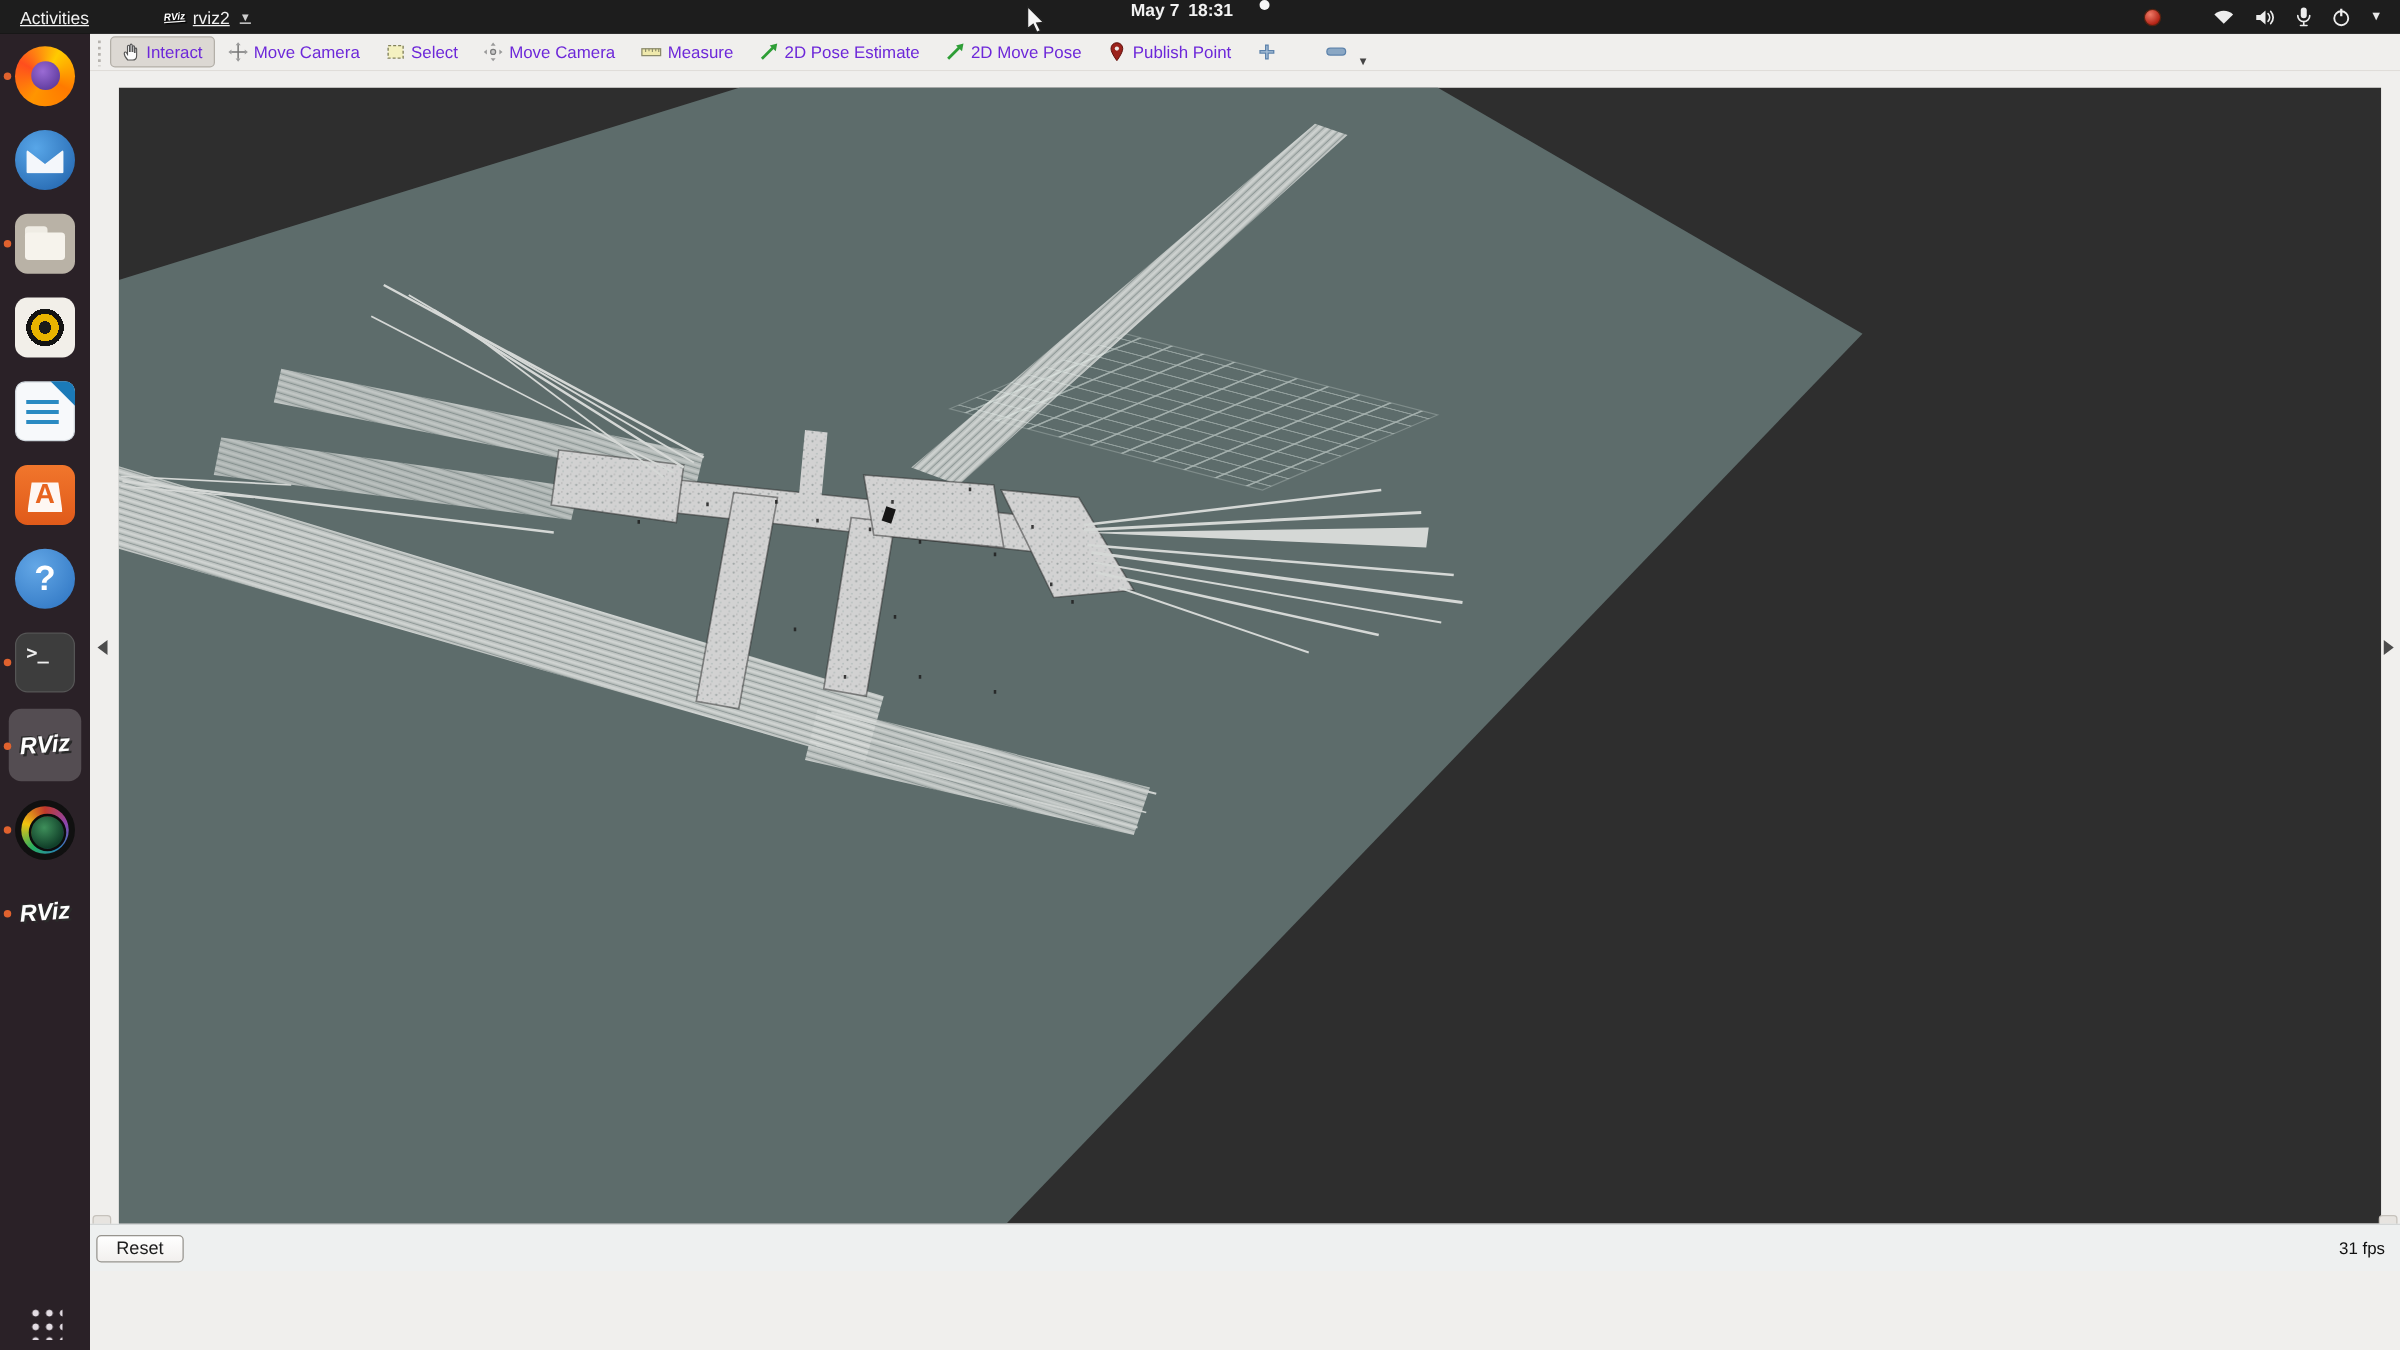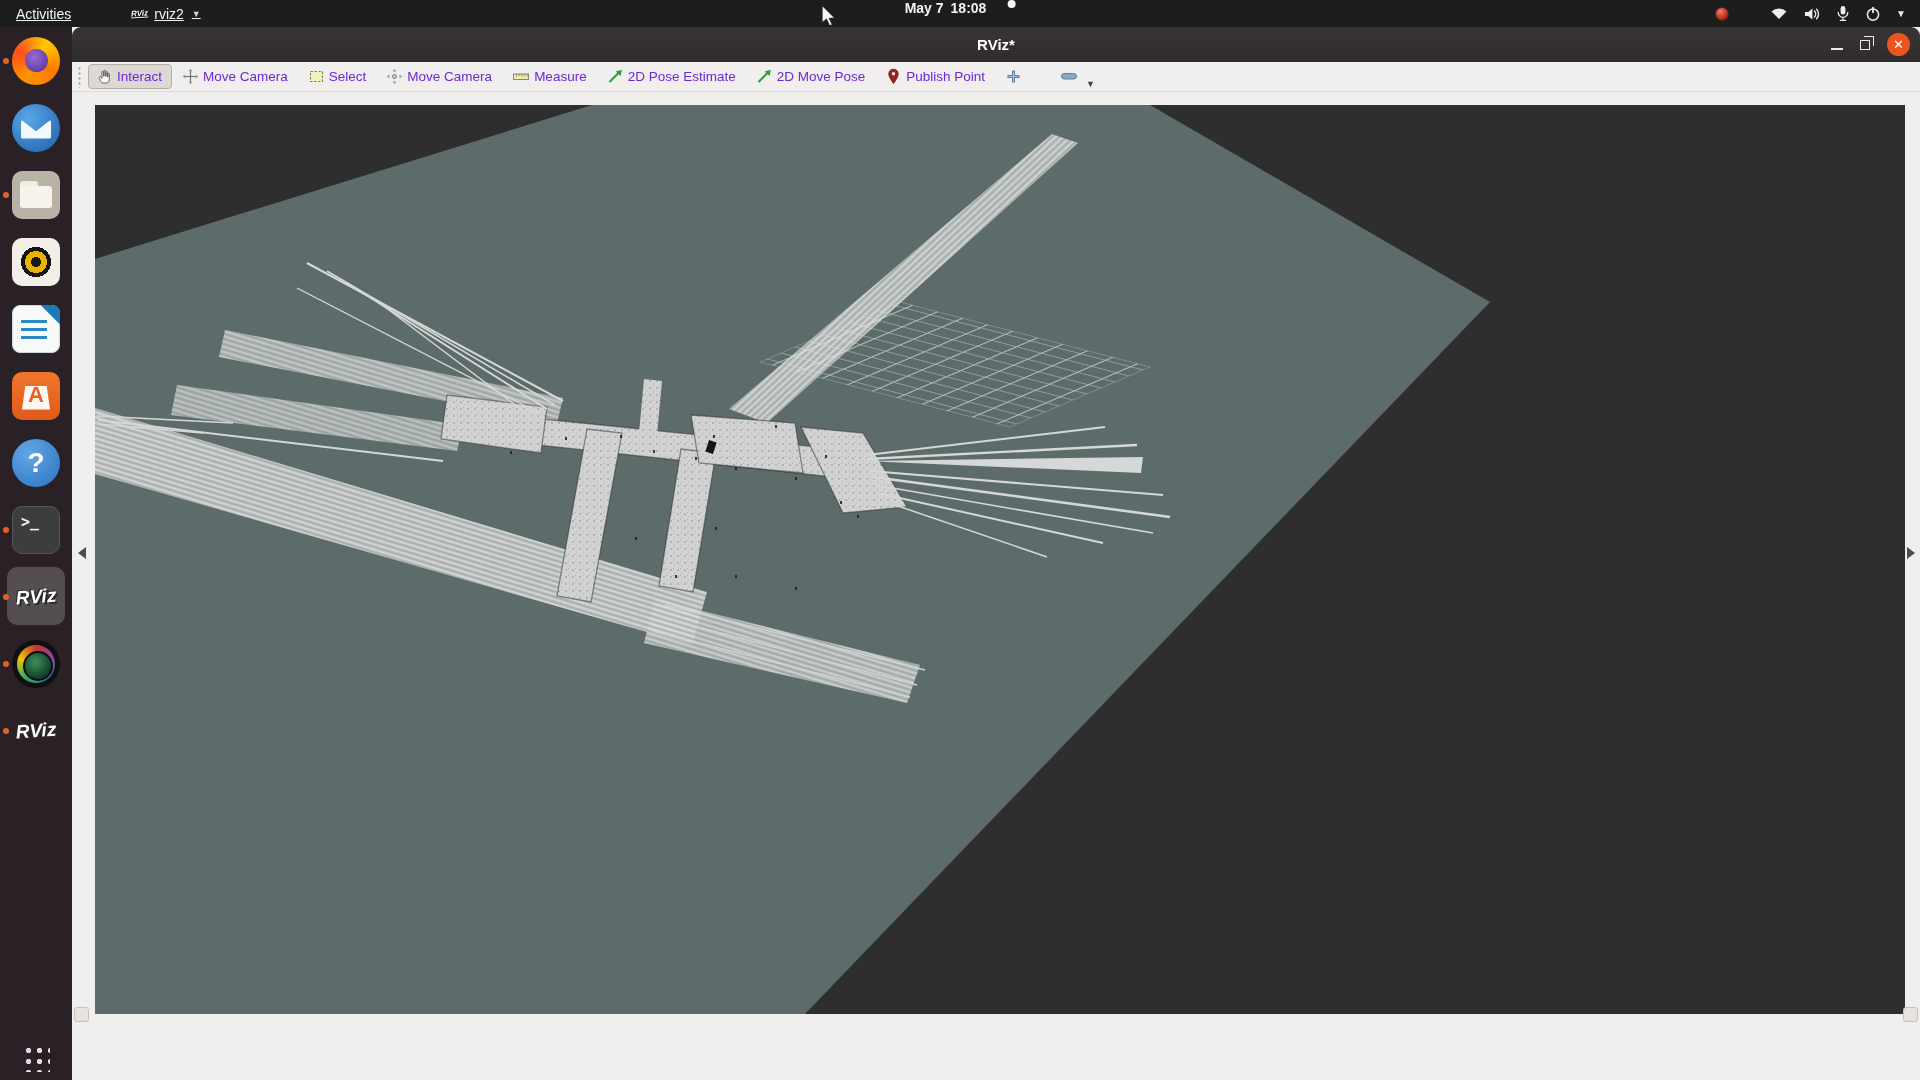--- a/index.html
+++ b/index.html
@@ -133,21 +133,21 @@
 
 <div class="topbar">
   <div class="tb-activities">Activities</div>
   <div class="tb-app">
     <span class="tb-appicon">RViz</span>
     <span>rviz2</span>
     <span class="tb-caret">▼</span>
   </div>
   <div class="tb-clock">
     <span class="dt">May 7</span>
-    <span class="dt">18:08</span>
+    <span class="dt">18:31</span>
     <span class="clock-dot"></span>
   </div>
   <div class="tb-tray">
     <span class="rec-dot"></span>
     <svg class="tray-svg" width="18" height="16" viewBox="0 0 18 16">
       <path d="M9 13 L1.5 5.5 A11 11 0 0 1 16.5 5.5 Z" fill="#ededed"></path>
     </svg>
     <svg class="tray-svg" width="18" height="16" viewBox="0 0 18 16">
       <path d="M2 6 h3.2 L9.4 2.4 v11.2 L5.2 10 H2 Z" fill="#ededed"></path>
       <path d="M11.5 5 a4.4 4.4 0 0 1 0 6 M13.6 3.2 a7 7 0 0 1 0 9.6" stroke="#ededed" stroke-width="1.4" fill="none" stroke-linecap="round"></path>
@@ -203,28 +203,20 @@
   </div>
   <div class="dock-item">
     <span class="run-dot"></span>
     <div class="rviz-text">RViz</div>
   </div>
   <div class="show-apps"></div>
 </div>
 
 <div class="window">
 
-  <div class="titlebar">
-    <span class="title">RViz*</span>
-    <div class="win-controls">
-      <span class="wc-min"></span>
-      <span class="wc-restore"></span>
-      <span class="wc-close">✕</span>
-    </div>
-  </div>
 
 
   <div class="toolbar">
     <div class="tb-handle"></div>
 
     <div class="tool-btn selected">
       <svg width="17" height="17" viewBox="0 0 17 17">
         <path d="M6.2,15 C4.8,13.5 3.4,11 3.4,9.5 c0-1 1.3-1.2 1.8-0.3 l0.8,1.3 V4 c0-1.1 1.6-1.1 1.6,0 v4.2 h0.5 V3.1 c0-1.1 1.6-1.1 1.6,0 v5.1 h0.5 V4.3 c0-1 1.4-1 1.4,0 V9 h0.4 V6.2 c0-0.9 1.3-0.9 1.3,0 v5.3 c0,2.4-1.4,3.5-3.4,3.5 z" fill="#fcfcfc" stroke="#565656" stroke-width="0.9"></path>
       </svg>
       <span>Interact</span>
@@ -402,18 +394,22 @@
       </g>
 
       <polygon points="665,257 805,197 1055,262 915,322" fill="url(#meshgrid)" stroke="#e2ebe9" stroke-opacity="0.25"></polygon>
     </svg>
 
     <div class="collapse-left"></div>
     <div class="collapse-right"></div>
     <div class="corner-handle l"></div>
     <div class="corner-handle r"></div>
 
+    <div class="statusbar">
+      <button class="reset-btn">Reset</button>
+      <span class="fps">31 fps</span>
+    </div>
   </div>
 </div>
 
 <svg class="cursor" width="18" height="26" viewBox="0 0 18 26">
   <path d="M2,1 L2,19 L6.5,15.5 L9.5,22 L12.5,20.5 L9.5,14.5 L15,14 Z" fill="#f5f5f5" stroke="#222" stroke-width="1.2"></path>
 </svg>
 
 </body></html>

